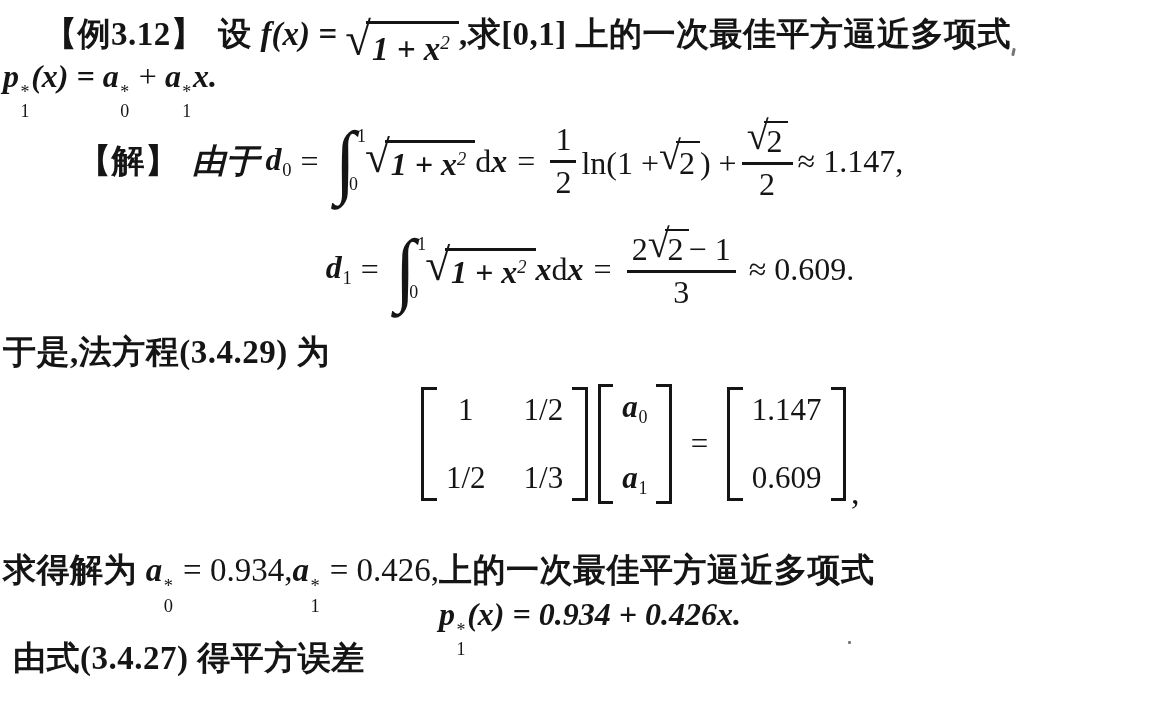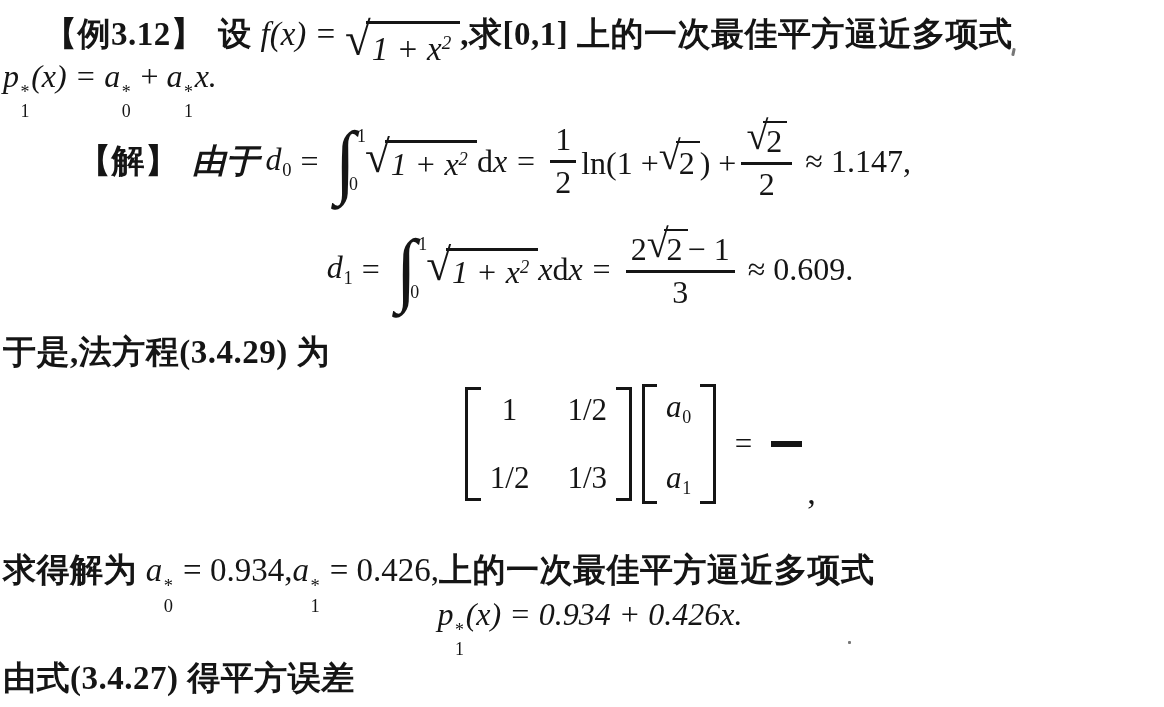--- a/index.html
+++ b/index.html
@@ -7,21 +7,21 @@
   body {
     font-family:"Liberation Serif","DejaVu Serif",serif;
     color:#151515;
     position:relative;
   }
   .row { position:absolute; left:0; width:1164px; white-space:nowrap;padding-left:16px; }
 
   
   .cjk  { font-weight:600; letter-spacing:0.5px; }
   .blab { font-weight:800; letter-spacing:0.5px; }
-  .it   { font-style:italic; }
+  .it   { font-style:italic;font-weight:bold; }
 
   
   .vss {
     display:inline-flex; flex-direction:column; justify-content:space-between;
     height:2.05em; font-size:0.56em; line-height:1; font-style:normal;
     vertical-align:-0.62em; margin-left:0.08em; margin-right:0.1em;
   }
   .vss .t, .vss .b { display:block; }
 
   
@@ -131,21 +131,21 @@
     </span>
   <span class="frac">
       <span class="num">
         <span class="sqrt small">
           <span class="rad">√</span>
           <span class="arg"><span>2</span></span>
         </span>
       </span>
       <span class="den">2</span>
     </span>
-  <span style="margin-left:8px;">≈ 1.147,</span>
+  <span style="">≈ 1.147,</span>
 </div>
 
 <div class="row mathflex" style="top:216px; height:106px; justify-content:center; font-size:32px;">
   <span><span class="it">d</span><span class="ssub">1</span></span>
   <span style="margin:0 9px;">=</span>
   <span class="intgrl">
       <span class="sym">∫</span>
       <span class="lims">
         <span class="hi">1</span>
         <span class="lo">0</span>
@@ -190,20 +190,24 @@
     <span class="brk l"></span>
     <span class="mcells c1">
       <span><span class="it">a</span><span class="ssub">0</span></span>
       <span><span class="it">a</span><span class="ssub">1</span></span>
     </span>
     <span class="brk r"></span>
   </span>
   <span style="margin:0 14px;">=</span>
   <span class="bmat">
     <span class="brk l"></span>
+    <span class="mcells c1">
+      <span>1.147</span>
+      <span>0.609</span>
+    </span>
     <span class="brk r"></span>
   </span>
   <span style="align-self:flex-end; font-size:34px; transform:translateY(4px);">,</span>
 </div>
 
 <div class="row" style="top:548px; padding-left:3px; font-size:33px;">
   <span class="cjk">求得解为 </span><span class="it">a</span><span class="vss">
       <span class="t">*</span>
       <span class="b">0</span>
     </span><span> = 0.934,</span><span class="it">a</span><span class="vss">
@@ -212,18 +216,18 @@
     </span><span> = 0.426,</span><span class="cjk">上的一次最佳平方逼近多项式</span>
 </div>
 
 <div class="row" style="top:596px; text-align:center; font-size:32px;">
   <span class="it">p</span><span class="vss">
       <span class="t">*</span>
       <span class="b">1</span>
     </span><span class="it">(x) = 0.934 + 0.426x.</span>
 </div>
 
-<div class="row cjk" style="top:656px; padding-left:3px; font-size:33px;">
+<div class="row cjk" style="top:636px; padding-left:13px; font-size:33px;">
   <span>由式(3.4.27) 得平方误差</span>
 </div>
 
 <div class="speck" style="left:1012px; top:48px; width:3px; height:8px; transform:rotate(12deg);"></div>
 <div class="speck" style="left:848px; top:641px; width:3px; height:3px;"></div>
 
 </body></html>

